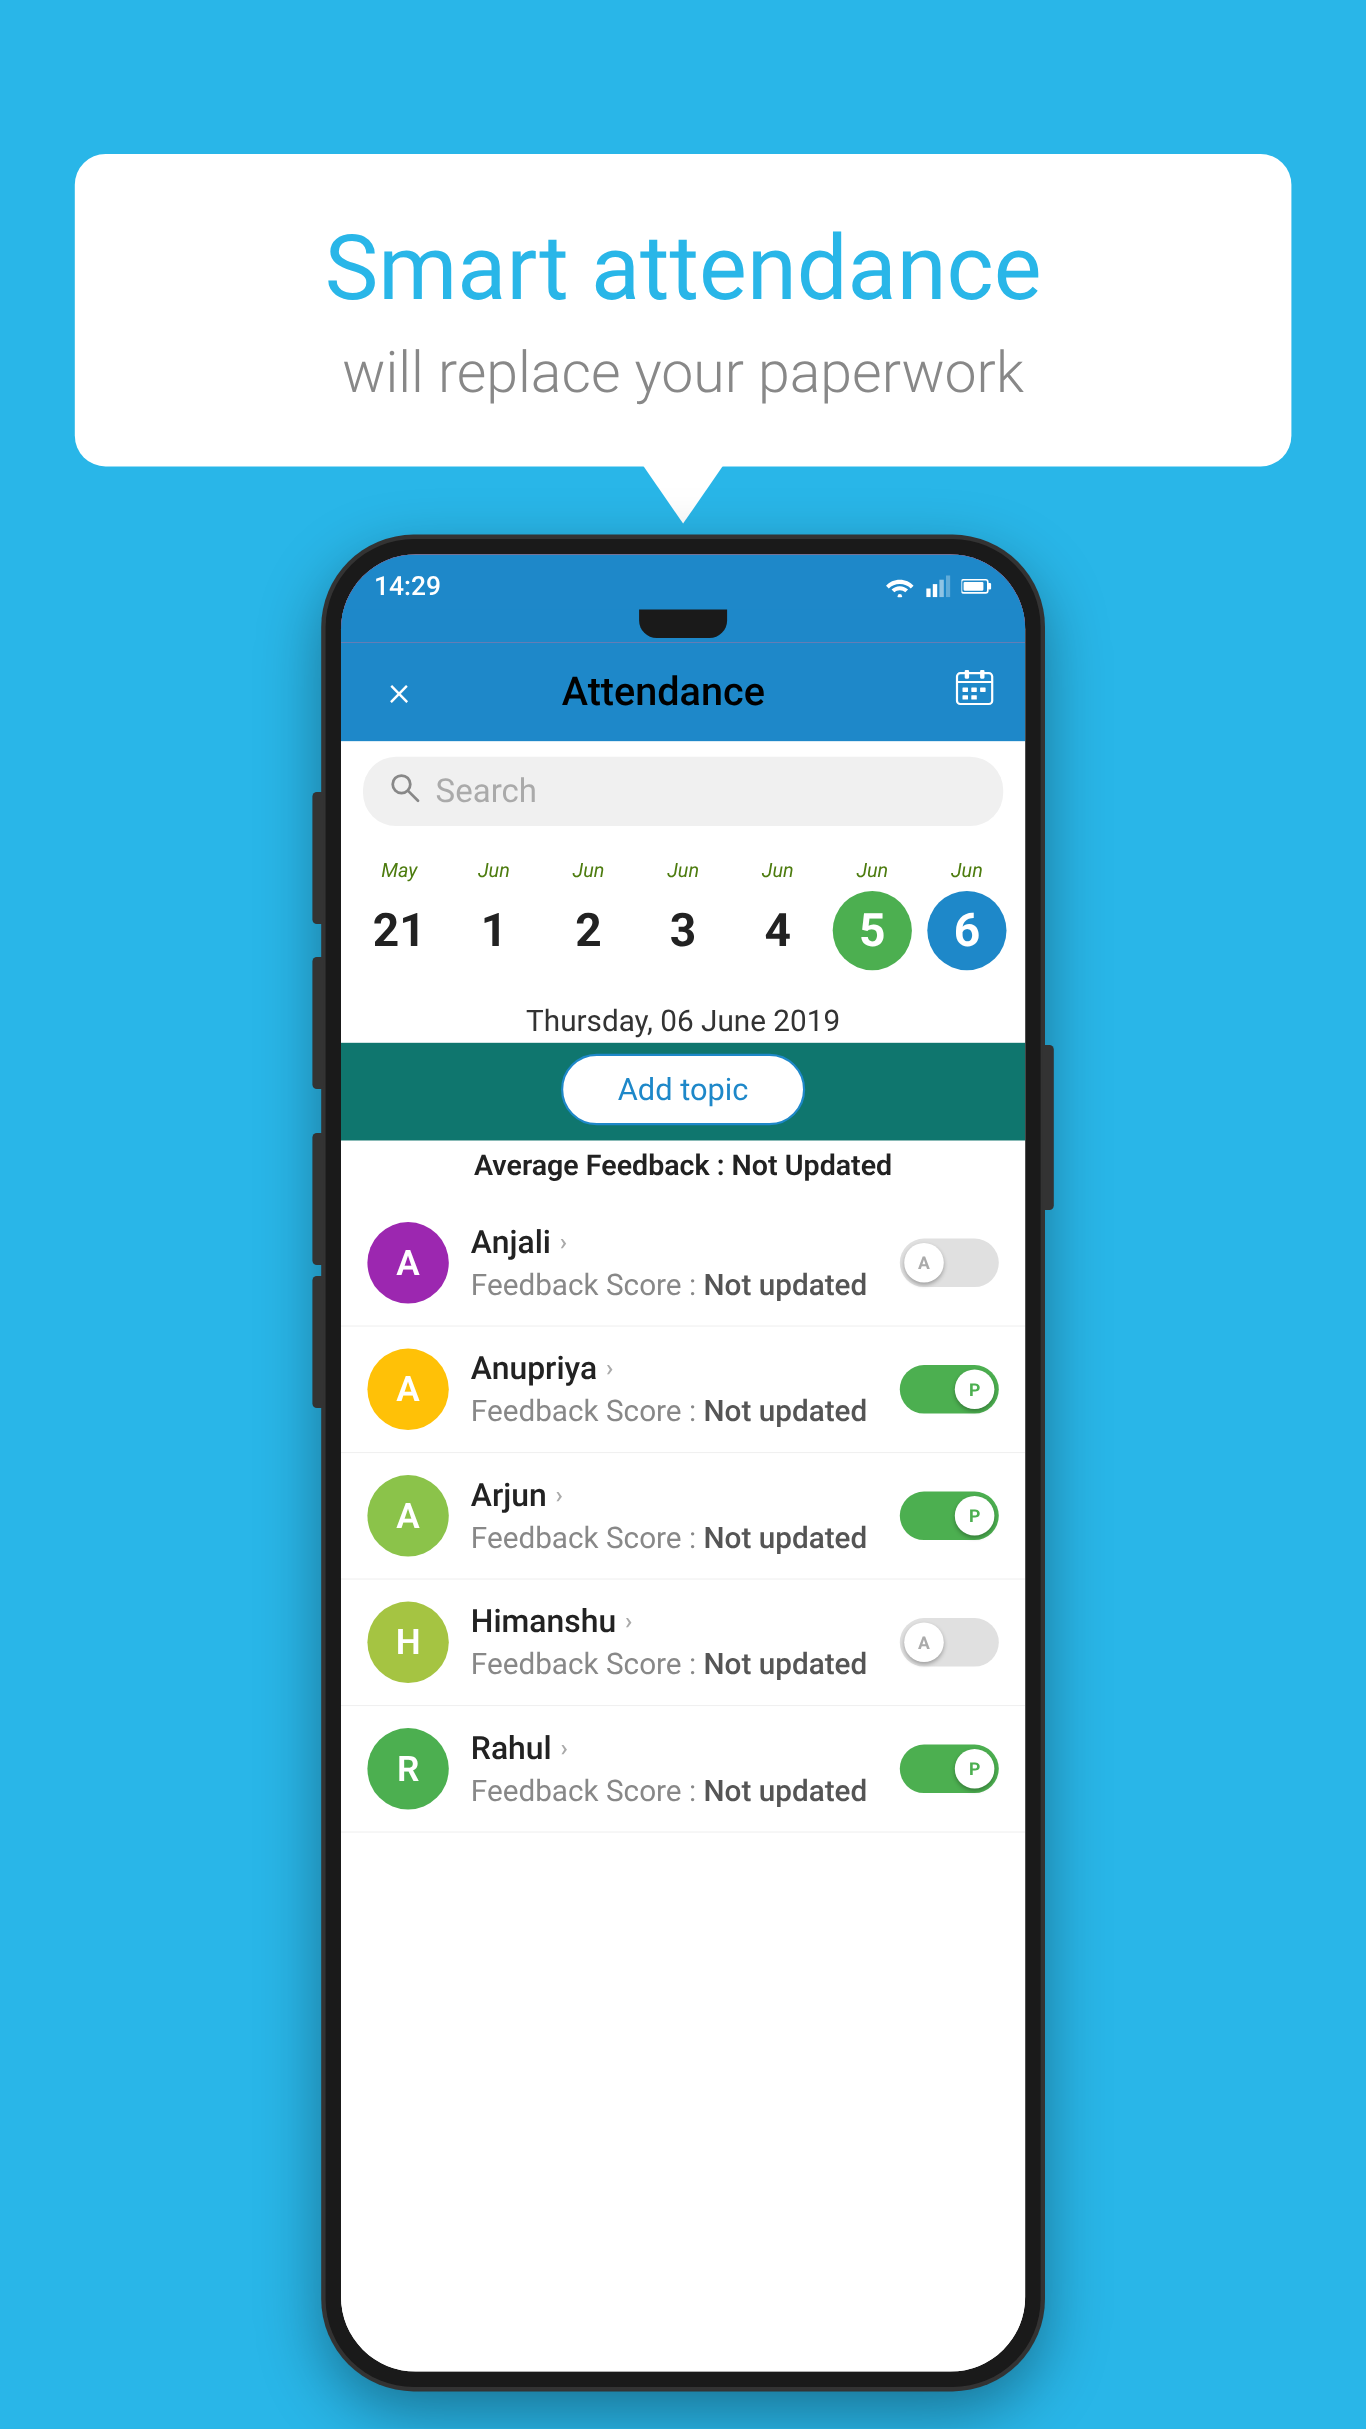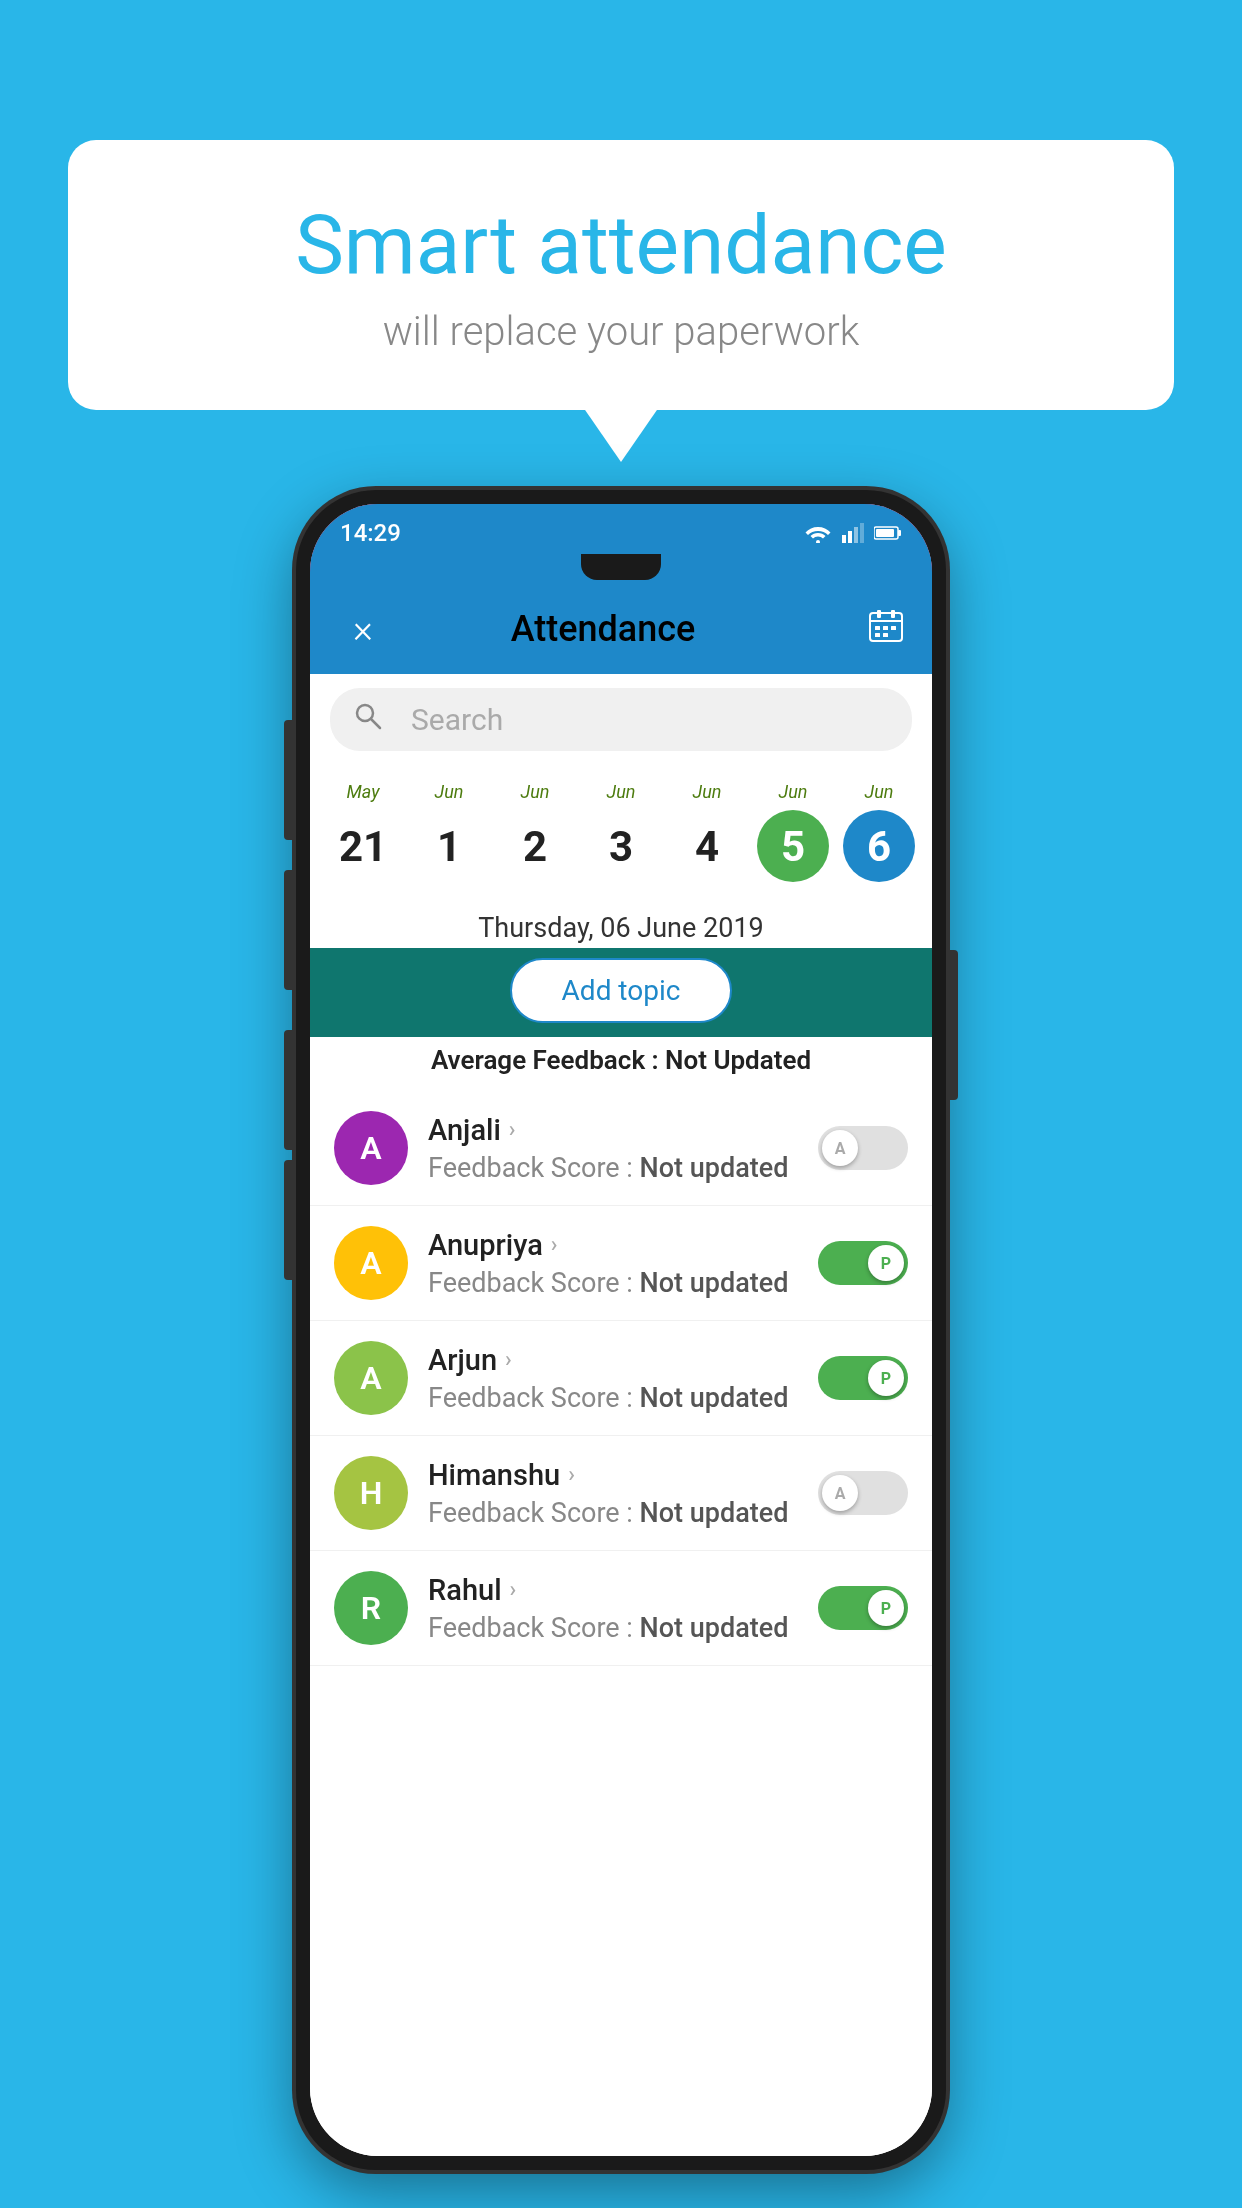--- a/index.html
+++ b/index.html
@@ -38,21 +38,21 @@
       border-right: 38px solid transparent;
       border-top: 55px solid white;
     }
     .bubble-title {
       font-size: 82px;
       font-weight: 400;
       color: #29b6e8;
       line-height: 1.1;
     }
     .bubble-subtitle {
-      font-size: 40px;
+      font-size: 52px;
       color: #888;
       margin-top: 18px;
       font-weight: 300;
     }
 
     
     .phone-frame {
       position: absolute;
       top: 490px;
       left: 50%;
@@ -157,21 +157,21 @@
       padding: 14px 20px;
       background: white;
       flex-shrink: 0;
     }
     .search-bar {
       background: #f0f0f0;
       border-radius: 30px;
       display: flex;
       align-items: center;
       padding: 14px 24px;
-      gap: 29px;
+      gap: 14px;
     }
     .search-icon-wrap {
       color: #888;
       font-size: 28px;
     }
     .search-input-text {
       color: #aaa;
       font-size: 30px;
     }
 

